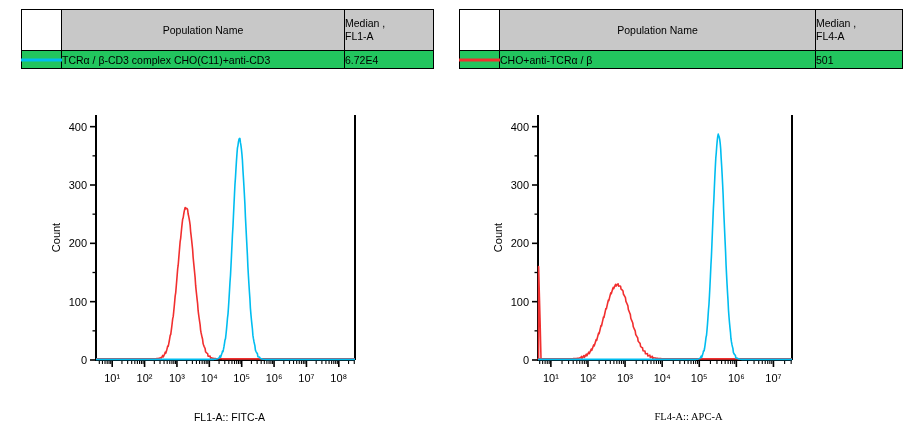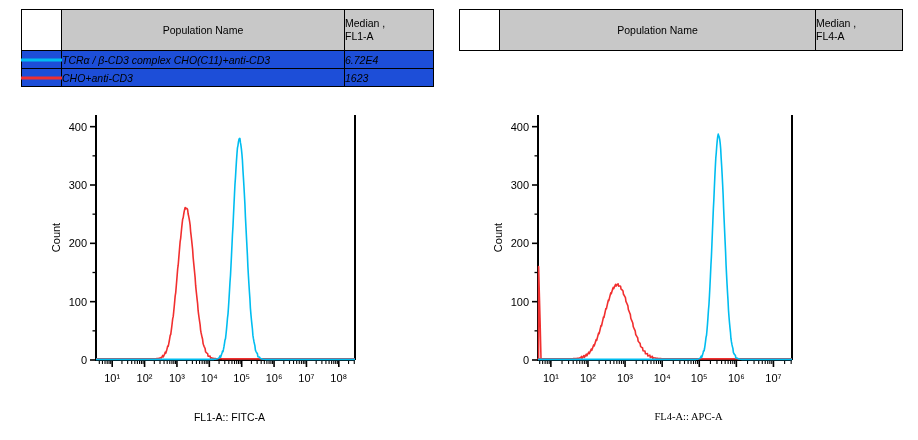--- a/index.html
+++ b/index.html
@@ -11,21 +11,21 @@
 
   
   .legend-table{position:absolute;border-collapse:collapse;table-layout:fixed;
                 font-size:10.5px;color:#000;}
   .legend-table td,.legend-table th{border:1px solid #000;padding:0;
                 font-weight:normal;vertical-align:middle;}
   .lt-head td{background:#c8c8c8;height:40px;}
   .lt-head td.swatch-head{background:#ffffff;}
   .cell-pop{text-align:center;padding:0 4px;}
   .cell-med{text-align:left;padding:2px 3px;line-height:1.25;}
-  .lt-row td{height:17px;background:#1d4ed8;font-style:italic;}
+  .lt-row td{height:17px;background:#22c55e;}
   .cell-name{text-align:left;padding:0 0 0 3px;white-space:nowrap;}
   .cell-val{padding:0 3px 0 0;}
   .swatch-cell{position:relative;}
   .swatch{position:absolute;left:-1px;right:-1px;top:50%;
           transform:translateY(-50%);height:3px;}
 
   
   .chart-wrap{position:absolute;}
   .chart-svg{display:block;}
   .axis-title{position:absolute;width:100%;text-align:center;
@@ -52,27 +52,20 @@
             <div>Median ,</div>
             <div>FL1-A</div>
           </td>
         </tr>
         <tr class="lt-row">
           <td class="swatch-cell">
             <div class="swatch" style="background:#00bdf0;"></div>
           </td>
           <td class="cell-name">TCRα / β-CD3 complex CHO(C11)+anti-CD3</td>
           <td class="cell-val">6.72E4</td>
-        </tr>
-        <tr class="lt-row">
-          <td class="swatch-cell">
-            <div class="swatch" style="background:#f12f2f;"></div>
-          </td>
-          <td class="cell-name">CHO+anti-CD3</td>
-          <td class="cell-val">1623</td>
         </tr>
       </tbody>
     </table>
 
     <div class="chart-wrap" style="left:0px;top:105px;width:459px;height:300px;">
       <svg class="chart-svg" id="svg-fl1" width="459" height="300">
           <line x1="96" y1="10" x2="96" y2="255" stroke="#000" stroke-width="2"></line>
           <line x1="355" y1="10" x2="355" y2="255" stroke="#000" stroke-width="2"></line>
           <line x1="95" y1="255" x2="355" y2="255" stroke="#000" stroke-width="2"></line>
           <line x1="90" y1="255" x2="96" y2="255" stroke="#000" stroke-width="1.6"></line>
@@ -187,20 +180,27 @@
         </colgroup>
       <tbody>
         <tr class="lt-head">
           <td class="swatch-head"></td>
           <td class="cell-pop">Population Name</td>
           <td class="cell-med">
             <div>Median ,</div>
             <div>FL4-A</div>
           </td>
         </tr>
+        <tr class="lt-row">
+          <td class="swatch-cell">
+            <div class="swatch" style="background:#f12f2f;"></div>
+          </td>
+          <td class="cell-name">CHO+anti-TCRα / β</td>
+          <td class="cell-val">501</td>
+        </tr>
       </tbody>
     </table>
 
     <div class="chart-wrap" style="left:0px;top:105px;width:459px;height:300px;">
       <svg class="chart-svg" id="svg-fl4" width="459" height="300">
           <line x1="79" y1="10" x2="79" y2="255" stroke="#000" stroke-width="2"></line>
           <line x1="333" y1="10" x2="333" y2="255" stroke="#000" stroke-width="2"></line>
           <line x1="78" y1="255" x2="333" y2="255" stroke="#000" stroke-width="2"></line>
           <line x1="73" y1="255" x2="79" y2="255" stroke="#000" stroke-width="1.6"></line>
           <text x="70" y="259" text-anchor="end" font-size="11" font-family="&quot;Liberation Sans&quot;,sans-serif" fill="#000">0</text>

